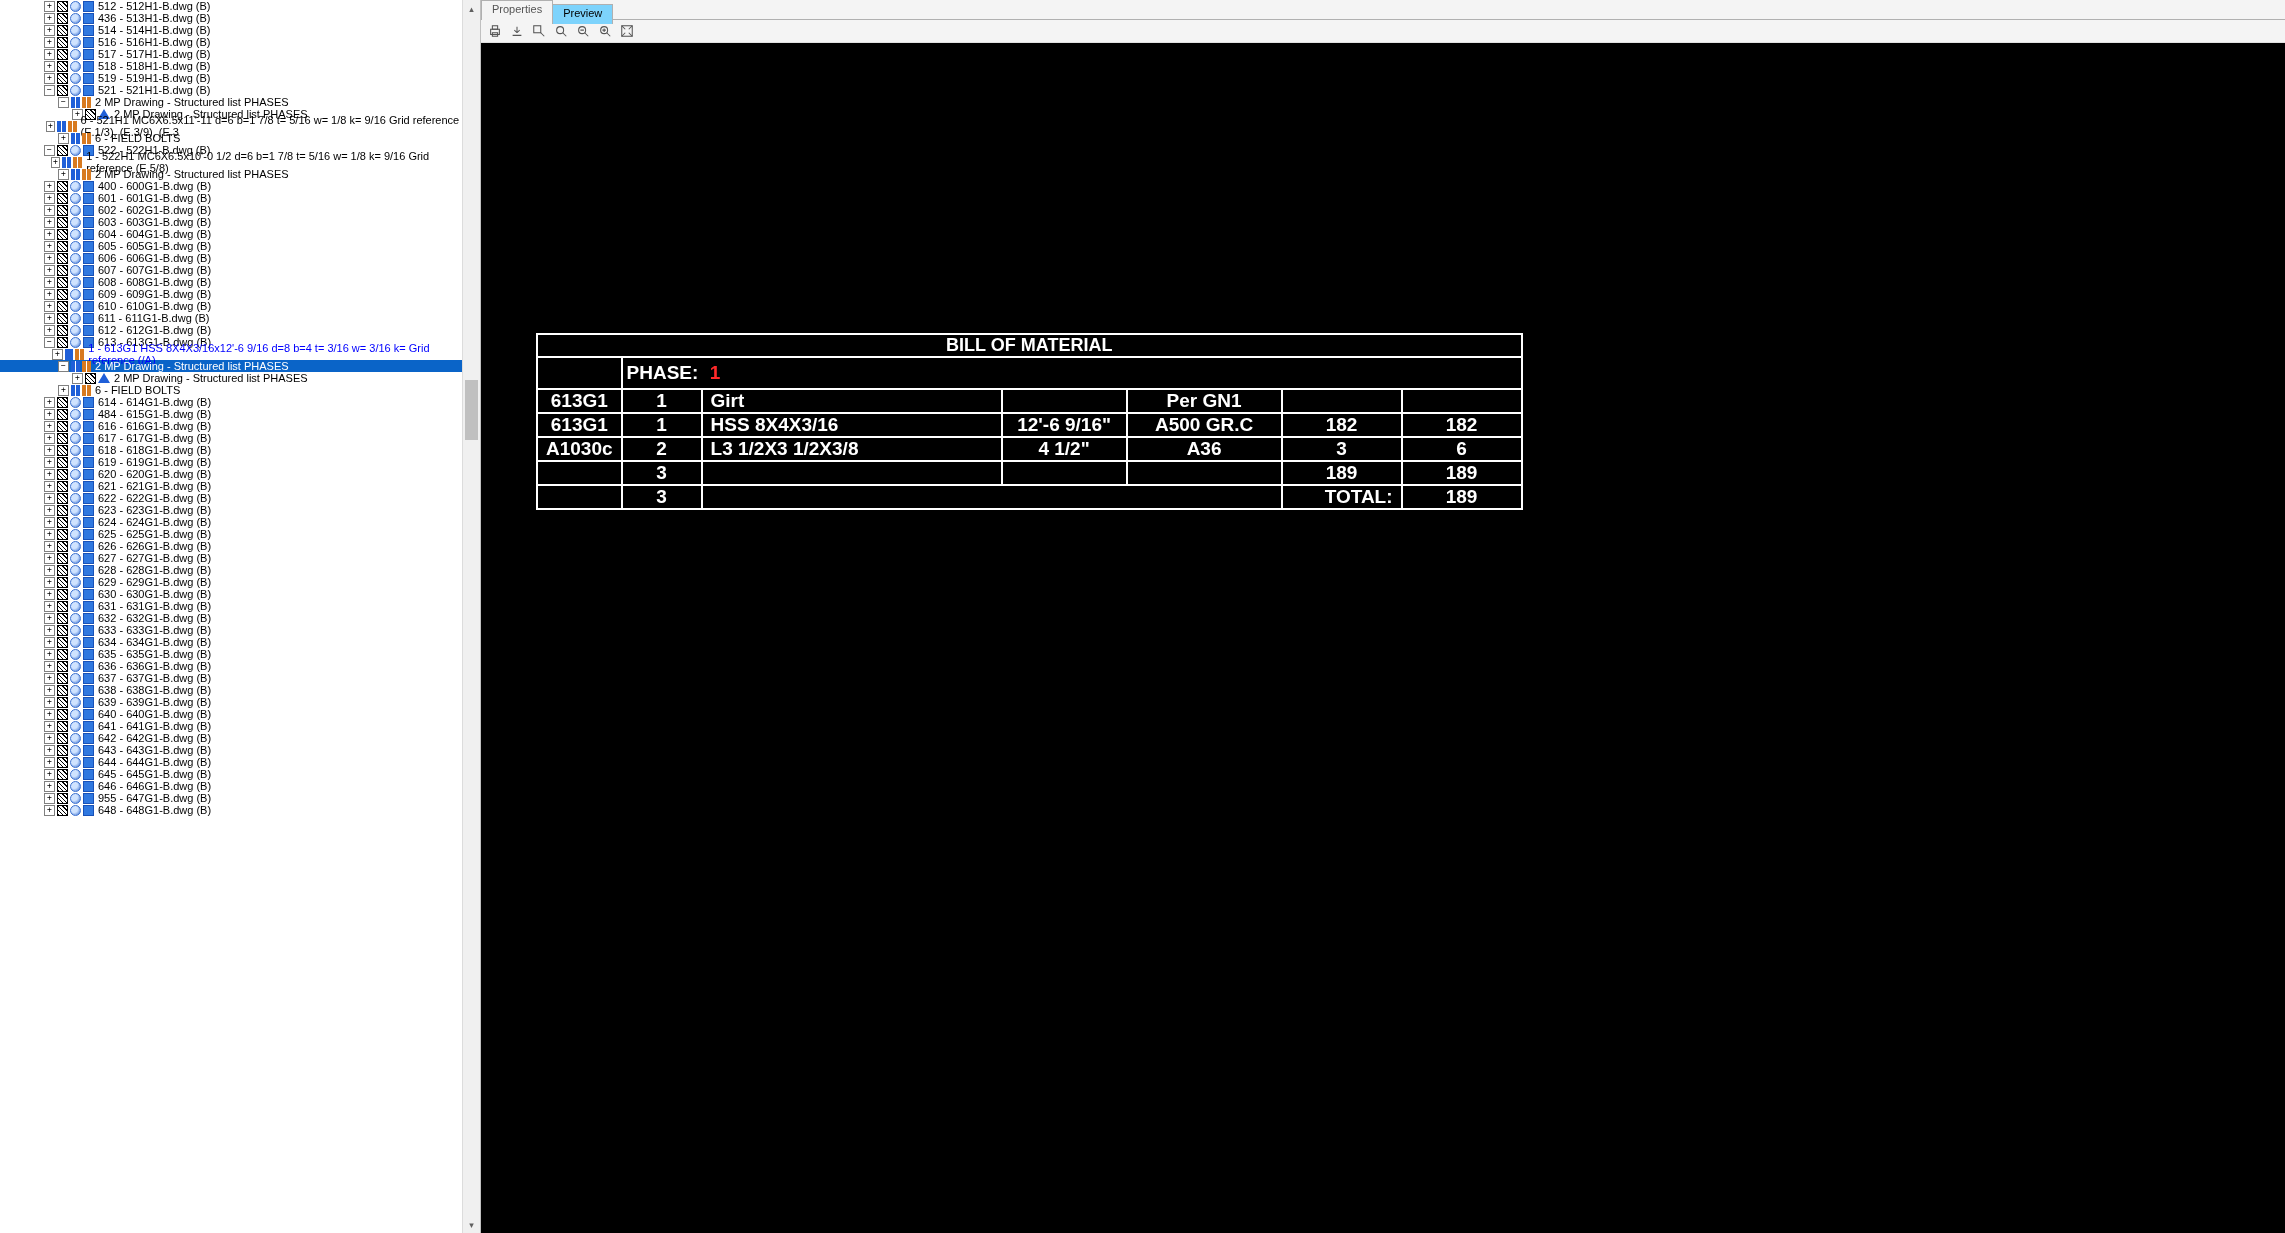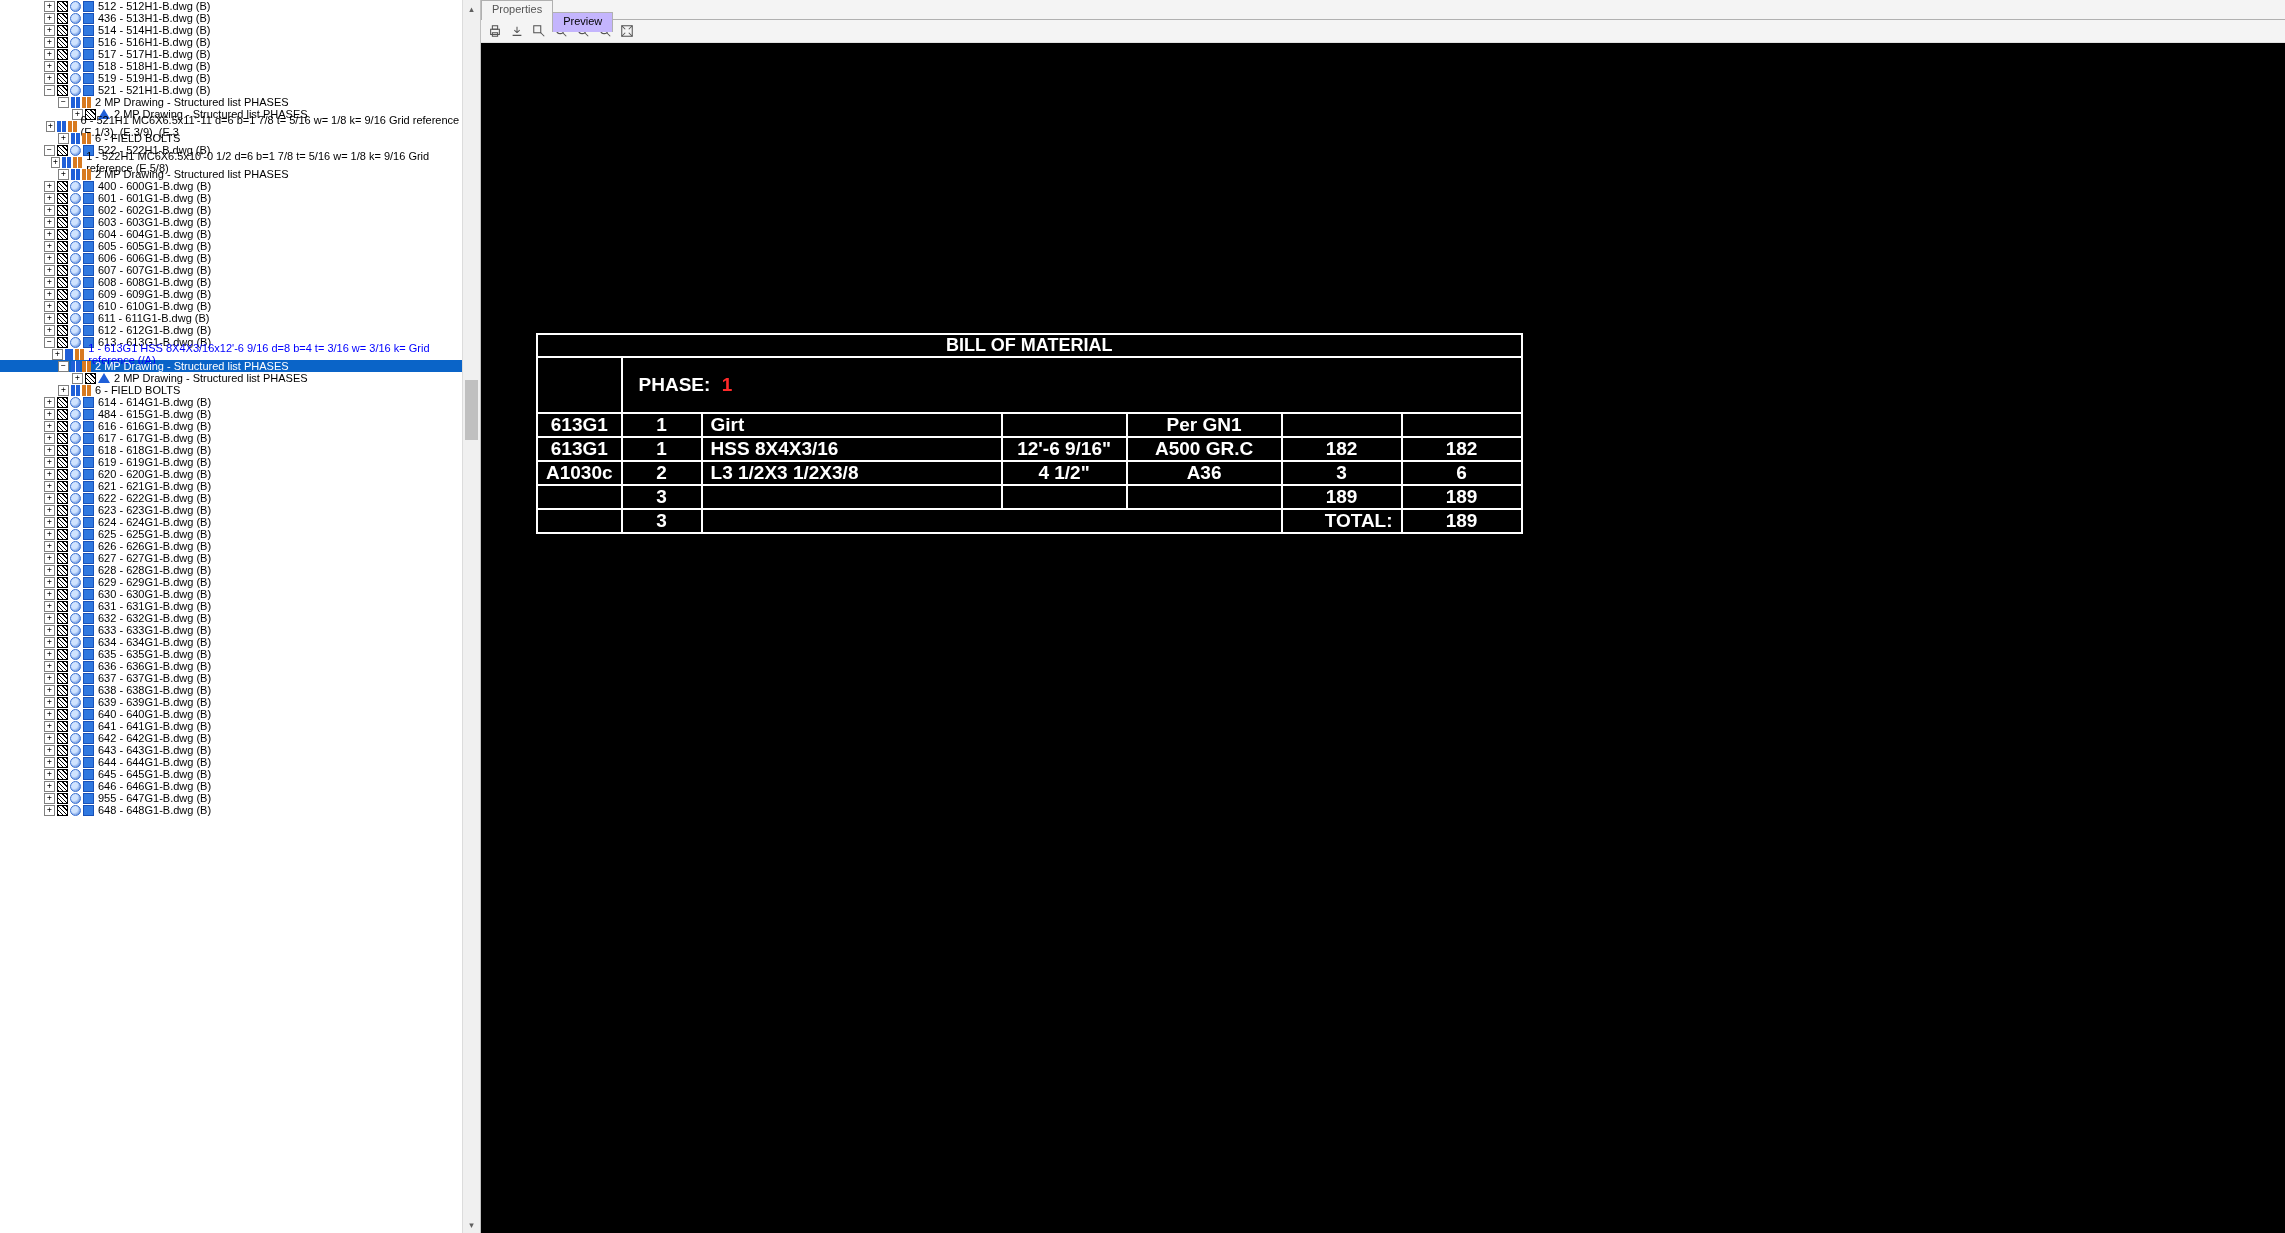--- a/index.html
+++ b/index.html
@@ -33,21 +33,21 @@
 .ic-tri{width:0;height:0;border-left:6px solid transparent;border-right:6px solid transparent;border-bottom:10px solid #1f5fd8;background:none}
 .label{padding:0 2px}
 
 
 .ind{display:inline-block;height:1px}
 
 
 .right{flex:1 1 auto;display:flex;flex-direction:column;background:#f4f4f4;min-width:0}
 .tabs{display:flex;align-items:flex-start;height:19px;padding:0;background:#f4f4f4;border-bottom:1px solid #b0b0b0}
 .tab{padding:2px 10px 0;height:17px;border:1px solid #b0b0b0;border-bottom:none;background:#f4f4f4;color:#555;font-size:11px;cursor:pointer;margin-right:-1px}
-.tab.active{background:#c4b5fd;color:#000;position:relative;top:12px}
+.tab.active{background:#7dd3fc;color:#000;position:relative;top:4px}
 
 .toolbar{display:flex;align-items:center;gap:6px;height:22px;padding:0 6px;background:#f4f4f4;border-bottom:1px solid #e0e0e0}
 .tb{width:16px;height:16px;display:inline-flex;align-items:center;justify-content:center;color:#555;cursor:pointer;font-size:12px}
 .tb svg{width:14px;height:14px;stroke:#555;fill:none;stroke-width:1.2}
 
 .viewport{flex:1 1 auto;background:#000;position:relative;overflow:hidden}
 
 
 .bom{position:absolute;left:55px;top:290px;color:#fff;font-family:Arial,Helvetica,sans-serif}
 .bom table{border-collapse:collapse}
@@ -677,21 +677,21 @@
               <col class="grade">
               <col class="wt">
               <col class="tot">
           </colgroup>
           <tbody>
               <tr class="title">
                 <td colspan="7">BILL OF MATERIAL</td>
               </tr>
           <tr>
             <td></td>
-            <td colspan="6" class="lalign" style="padding:16px">
+            <td colspan="6" class="lalign" style="padding:4px">
               <span style="display:inline-block;min-width:70px;text-align:left;font-weight:700">PHASE:</span>
               <span class="phase-val" style="font-weight:700">1</span>
             </td>
           </tr>
           </tbody>
             <tbody id="bom-rows">
               <tr>
                 <td>613G1</td>
                 <td>1</td>
                 <td class="lalign">Girt</td>

